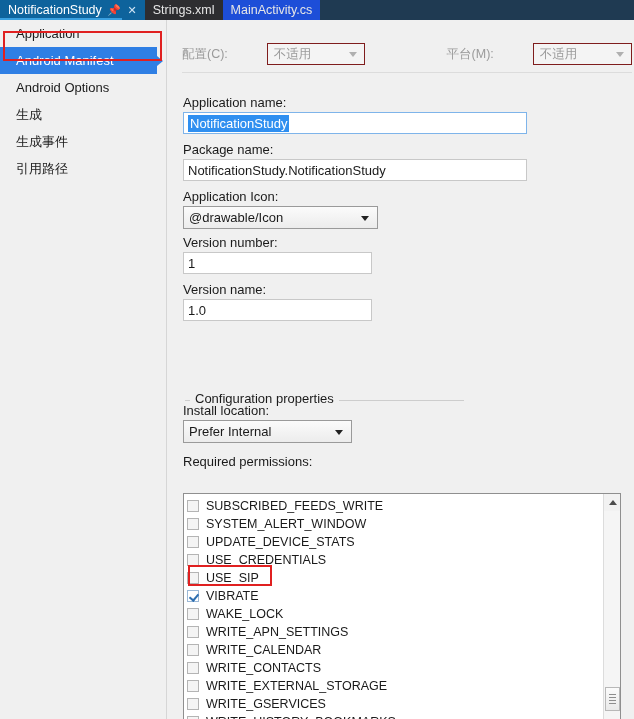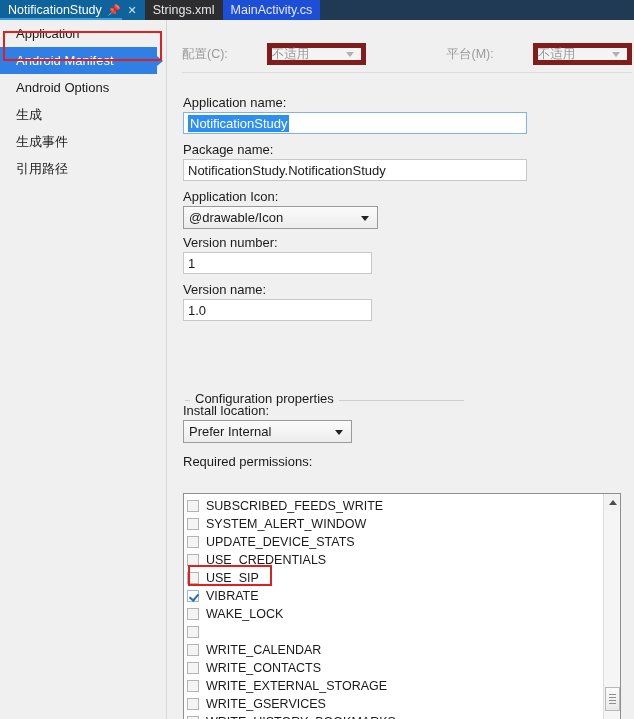--- a/index.html
+++ b/index.html
@@ -82,24 +82,24 @@
   
   .cfgrow{
     position:absolute; left:14px; top:22px; width:450px; height:24px;
     display:flex; align-items:center;gap:32px;
   }
   .cfg-label{
     font-size:12.5px; color:#9a9a9a; white-space:nowrap;
   }
   .combo-dis{
     height:22px; background:#f4f4f4;
-    border:5px solid #7f1d1d;
+    border:1px solid #7f1d1d;
     display:flex; align-items:center;
     font-size:12.5px; color:#9a9a9a;
-    position:relative;
+    padding-left:6px; position:relative;
   }
   #combo-config{ width:167px; margin-left:7px; }
   #combo-platform{ width:168px; margin-left:7px; }
   .combo-dis .arw{
     position:absolute; right:7px; top:50%; margin-top:-2px;
     width:0;height:0;
     border-left:4px solid transparent;
     border-right:4px solid transparent;
     border-top:5px solid #b0b0b0;
   }
@@ -332,20 +332,21 @@
         <div class="perm">
           <span class="cb on"></span>
           <span>VIBRATE</span>
         </div>
         <div class="perm">
           <span class="cb"></span>
           <span>WAKE_LOCK</span>
         </div>
         <div class="perm">
           <span class="cb"></span>
+          <span>WRITE_APN_SETTINGS</span>
         </div>
         <div class="perm">
           <span class="cb"></span>
           <span>WRITE_CALENDAR</span>
         </div>
         <div class="perm">
           <span class="cb"></span>
           <span>WRITE_CONTACTS</span>
         </div>
         <div class="perm">

